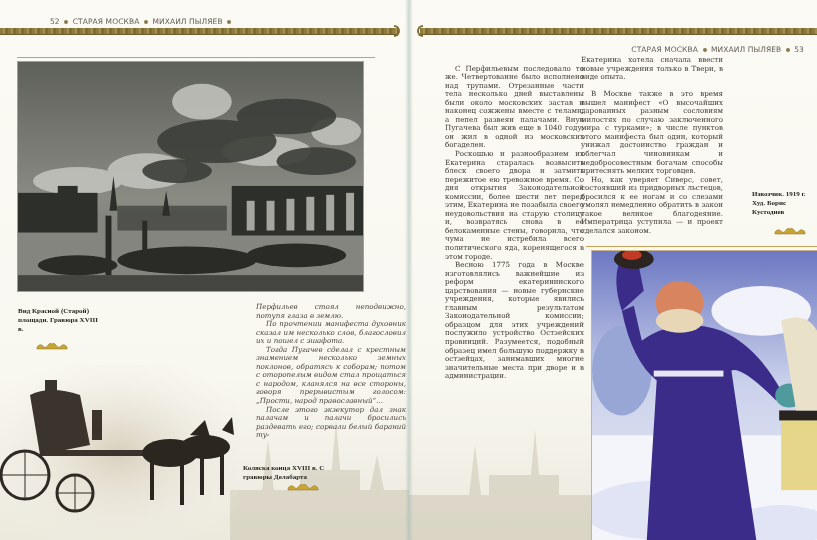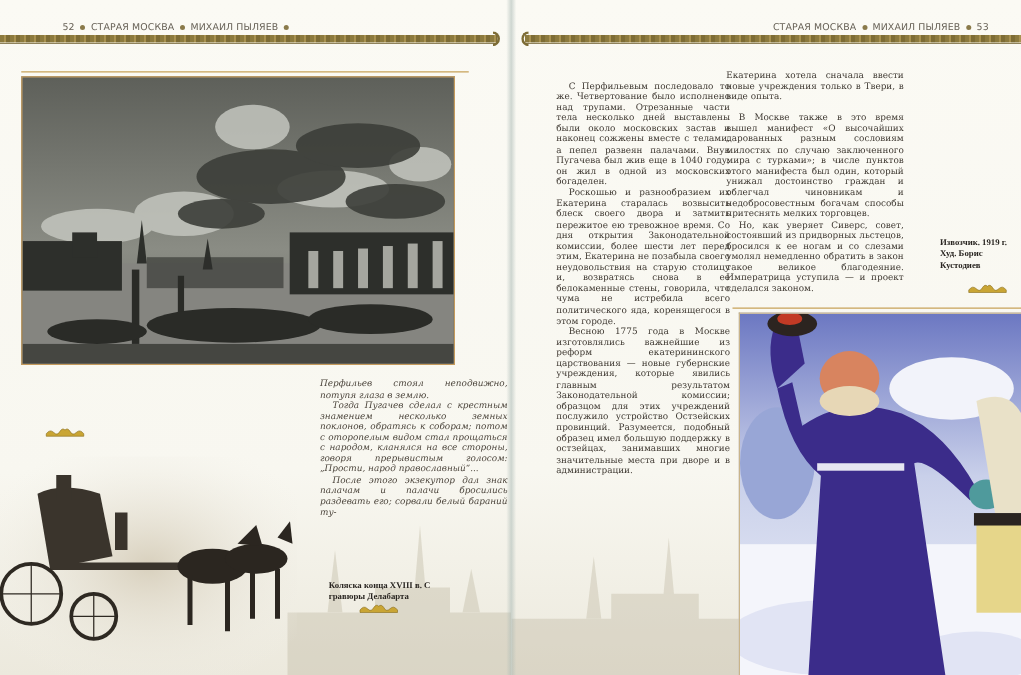--- a/index.html
+++ b/index.html
@@ -9,39 +9,39 @@
     .page { position: absolute; top: 0; height: 540px; background: linear-gradient(180deg, #fbfaf4 0%, #f8f7f0 70%, #ece9dd 100%); overflow: hidden; }
     .page-left { left: 0; width: 409px; }
     .page-right { left: 409px; width: 408px; }
     .gutter { position: absolute; left: 405px; top: 0; width: 8px; height: 540px; background: linear-gradient(90deg, rgba(200,210,200,0) 0%, rgba(170,185,180,0.55) 50%, rgba(200,210,200,0) 100%); z-index: 5; }
     .bg-city { position: absolute; left: 0; right: 0; bottom: 0; height: 140px; opacity: 0.35; }
     .bg-city svg { width: 100%; height: 100%; }
 
     .running-head { position: absolute; top: 17px; font-family: "DejaVu Sans", sans-serif; font-size: 7.5px; color: #666055; letter-spacing: 0.1px; }
     .running-head .dot { display: inline-block; width: 4px; height: 4px; background: #8a7a4a; border-radius: 50%; margin: 0 2px; vertical-align: middle; }
     .rh-left { left: 50px; }
-    .rh-right { right: 26px; }
+    .rh-right { right: 13px; margin-top: 28px; }
     .band { position: absolute; top: 28px; height: 6px; background: repeating-linear-gradient(90deg, #8c7a3e 0 3px, #a89150 3px 5px, #7d6c35 5px 8px); box-shadow: 0 1px 0 #6b5a2a; }
     .band-left { left: 0; width: 398px; }
     .band-right { left: 420px; width: 397px; }
     .band-cap { position: absolute; top: 25px; width: 6px; height: 12px; border: 2px solid #7d6c35; border-radius: 6px; }
     .cap-left { left: 394px; border-left: none; border-top-left-radius: 0; border-bottom-left-radius: 0; }
     .cap-right { left: 417px; border-right: none; border-top-right-radius: 0; border-bottom-right-radius: 0; }
 
     .rule { position: absolute; height: 1px; background: #c8a25a; }
 
     .picture { position: absolute; overflow: hidden; }
     .picture svg { width: 100%; height: 100%; display: block; }
     .engraving { left: 17px; top: 61px; width: 347px; height: 231px; border: 1px solid #c59a5b; background: #6f716a; }
     .carriage { left: 0; top: 365px; width: 238px; height: 175px; }
     .kustodiev { left: 591px; top: 250px; width: 226px; height: 290px; border-top: 1px solid #c9b48a; border-left: 1px solid #c9b48a; background: #c8d2ec; }
 
     .caption { position: absolute; font-family: Liberation Serif, serif; font-weight: bold; font-size: 7px; line-height: 9px; color: #2a2622; }
     .cap-engr { left: 18px; top: 307px; width: 80px; }
-    .cap-carr { left: 243px; top: 464px; width: 110px; margin-left: 20px; }
+    .cap-carr { left: 243px; top: 464px; width: 110px; }
     .cap-kust { left: 752px; top: 190px; width: 62px; }
 
     .ornament { position: absolute; width: 32px; height: 10px; }
     .ornament svg { width: 100%; height: 100%; display: block; }
 
     .textcol { position: absolute; font-size: 7.1px; line-height: 8.55px; text-align: justify; color: #3d3730; hyphens: manual; }
     .textcol p { text-indent: 0; }
     .textcol p.ind { text-indent: 10px; }
     .textcol p + p { margin-top: 0; }
     .textcol .gap { height: 8.5px; }
@@ -125,29 +125,31 @@
           <rect x="88" y="155" width="6" height="60"></rect>
           <rect x="125" y="160" width="5" height="40"></rect>
           <ellipse cx="170" cy="200" rx="70" ry="14"></ellipse>
           <ellipse cx="60" cy="205" rx="40" ry="10"></ellipse>
           <ellipse cx="280" cy="195" rx="50" ry="12"></ellipse>
           <rect x="0" y="215" width="347" height="16" opacity="0.7"></rect>
         </g>
       </svg>
     </div>
 
+    <div class="caption cap-engr">Вид Красной (Старой) площади. Гравюра XVIII в.</div>
     <div class="ornament" style="left:36px; top:341px;">
       <svg viewBox="0 0 32 10">
           <path d="M1 6 Q4 2 7 5 Q10 8 12 4 Q14 1 16 3 Q18 1 20 4 Q22 8 25 5 Q28 2 31 6 L31 8 L1 8 Z" fill="#c9a534" stroke="#8a6d1c" stroke-width="0.5"></path>
         </svg>
     </div>
 
 
     <div class="textcol col-l2 italic">
       <p>Перфильев стоял неподвижно, потупя глаза в землю.</p>
+      <p class="ind">По прочтении манифеста духовник сказал им несколько слов, благословил их и пошел с эшафота.</p>
       <p class="ind">Тогда Пугачев сделал с крестным знамением несколько земных поклонов, обратясь к соборам; потом с оторопелым видом стал прощаться с народом, кланялся на все стороны, говоря прерывистым голосом: „Прости, народ православный“...</p>
       <p class="ind">После этого экзекутор дал знак палачам и палачи бросились раздевать его; сорвали белый бараний ту-</p>
     </div>
 
     <div class="picture carriage">
       <svg viewBox="0 0 238 175" preserveAspectRatio="none">
         <defs>
           <radialGradient id="haze" cx="0.5" cy="0.5" r="0.6">
             <stop offset="0" stop-color="#d8d0bd"></stop>
             <stop offset="1" stop-color="#f3f1ea" stop-opacity="0"></stop>

